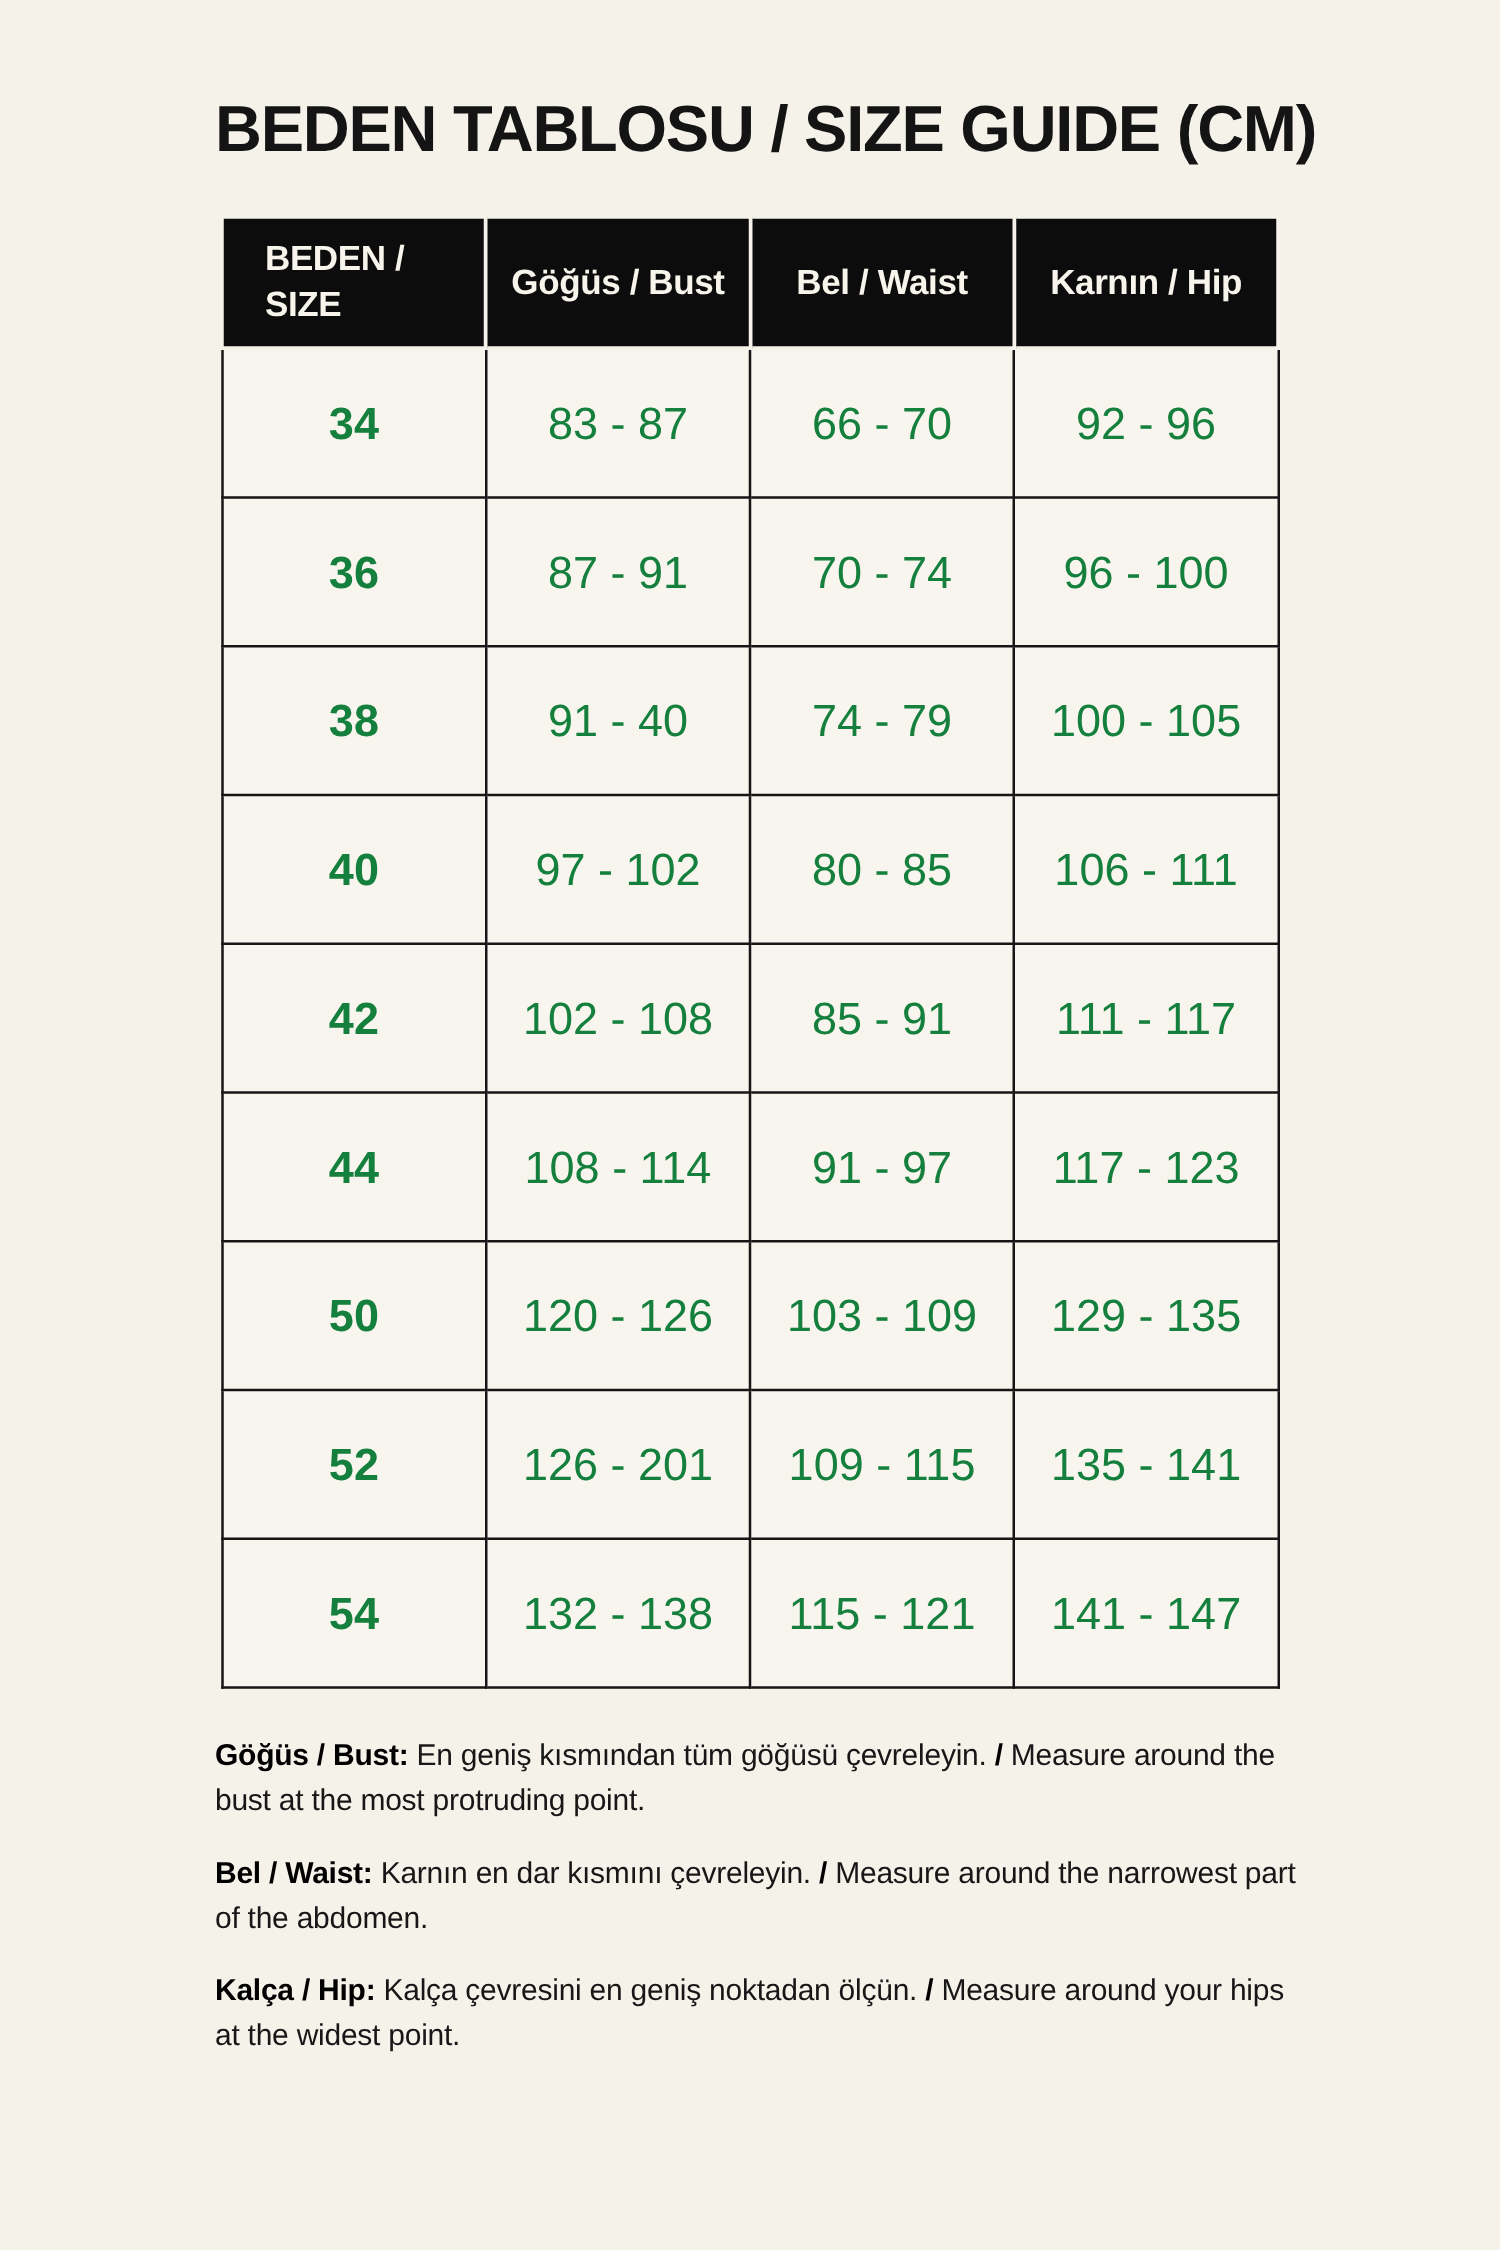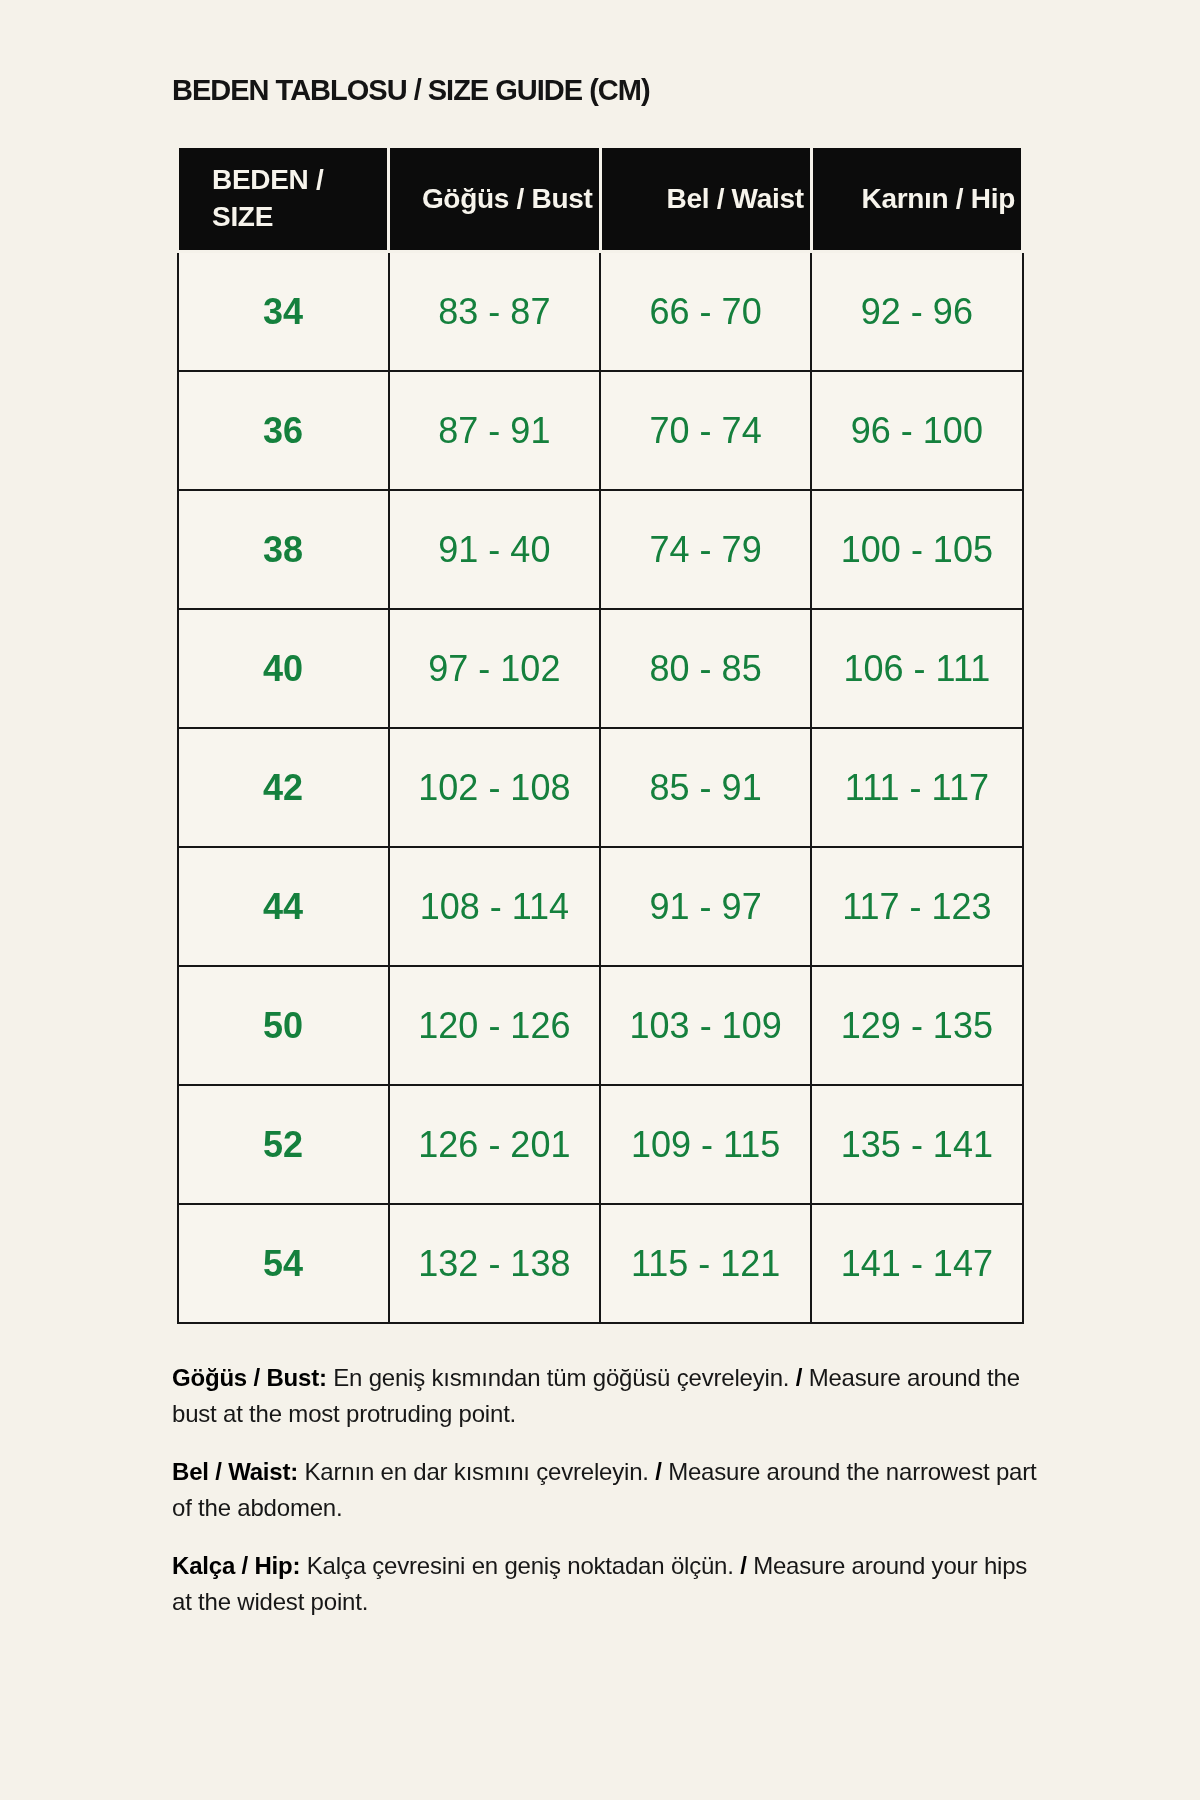--- a/index.html
+++ b/index.html
@@ -12,41 +12,41 @@
     overflow: hidden;
     background: #F5F2EA;
     font-family: "Liberation Sans", sans-serif;
     color: #171717;
   }
   .content {
     padding: 74px 158px 0 172px;
   }
   .page-title {
     margin: 0 0 38px 0;
-    font-size: 29px;
+    font-size: 52px;
     font-weight: 700;
     letter-spacing: -1px;
     color: #141414;
     white-space: nowrap;
   }
   table.size-table {
     border-collapse: collapse;
     table-layout: fixed;
     width: 848px;
     margin-left: 4px;
   }
   table.size-table th {
     background: #0C0C0C;
     color: #F7F4EC;
     font-size: 28px;
     font-weight: 700;
     letter-spacing: -0.3px;
     border: 3px solid #F5F2EA;
     height: 102px;
-    text-align: right;
+    text-align: center;
     vertical-align: middle;
     padding: 0 6px;
   }
   table.size-table th.col-first {
     text-align: left;
     padding-left: 33px;
     padding-right: 40px;
     white-space: pre-line;
     line-height: 1.32;
   }

